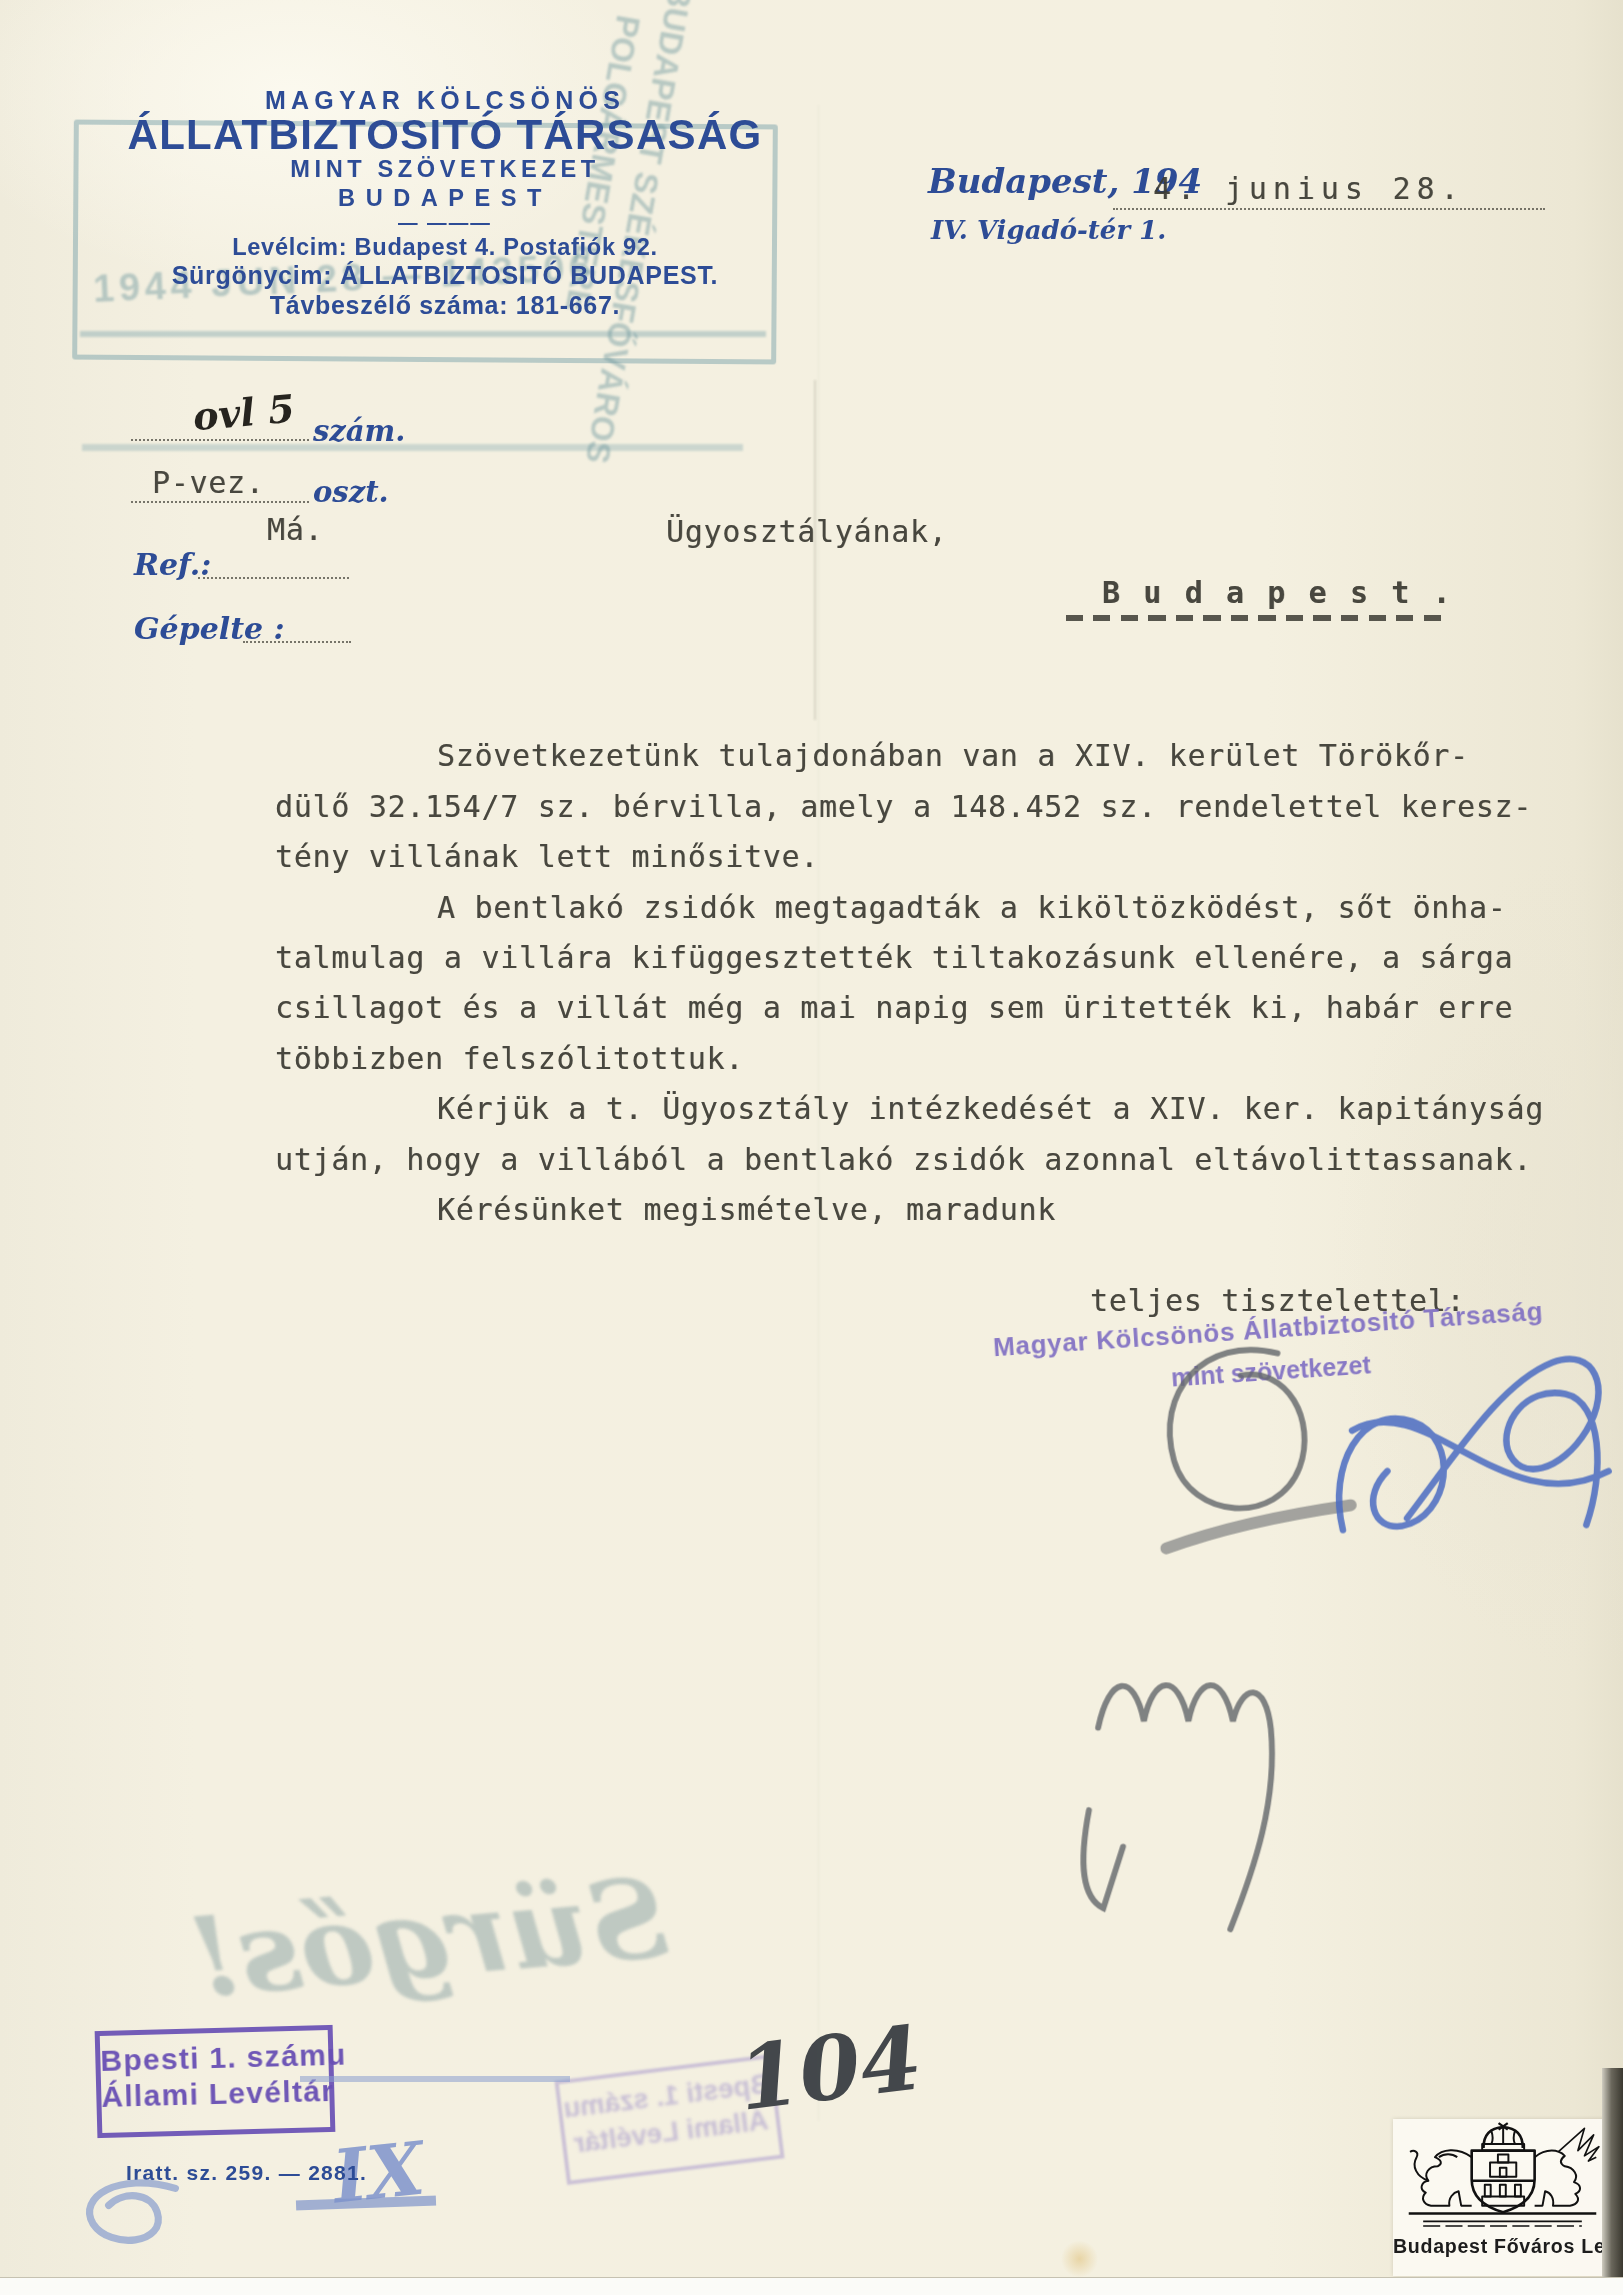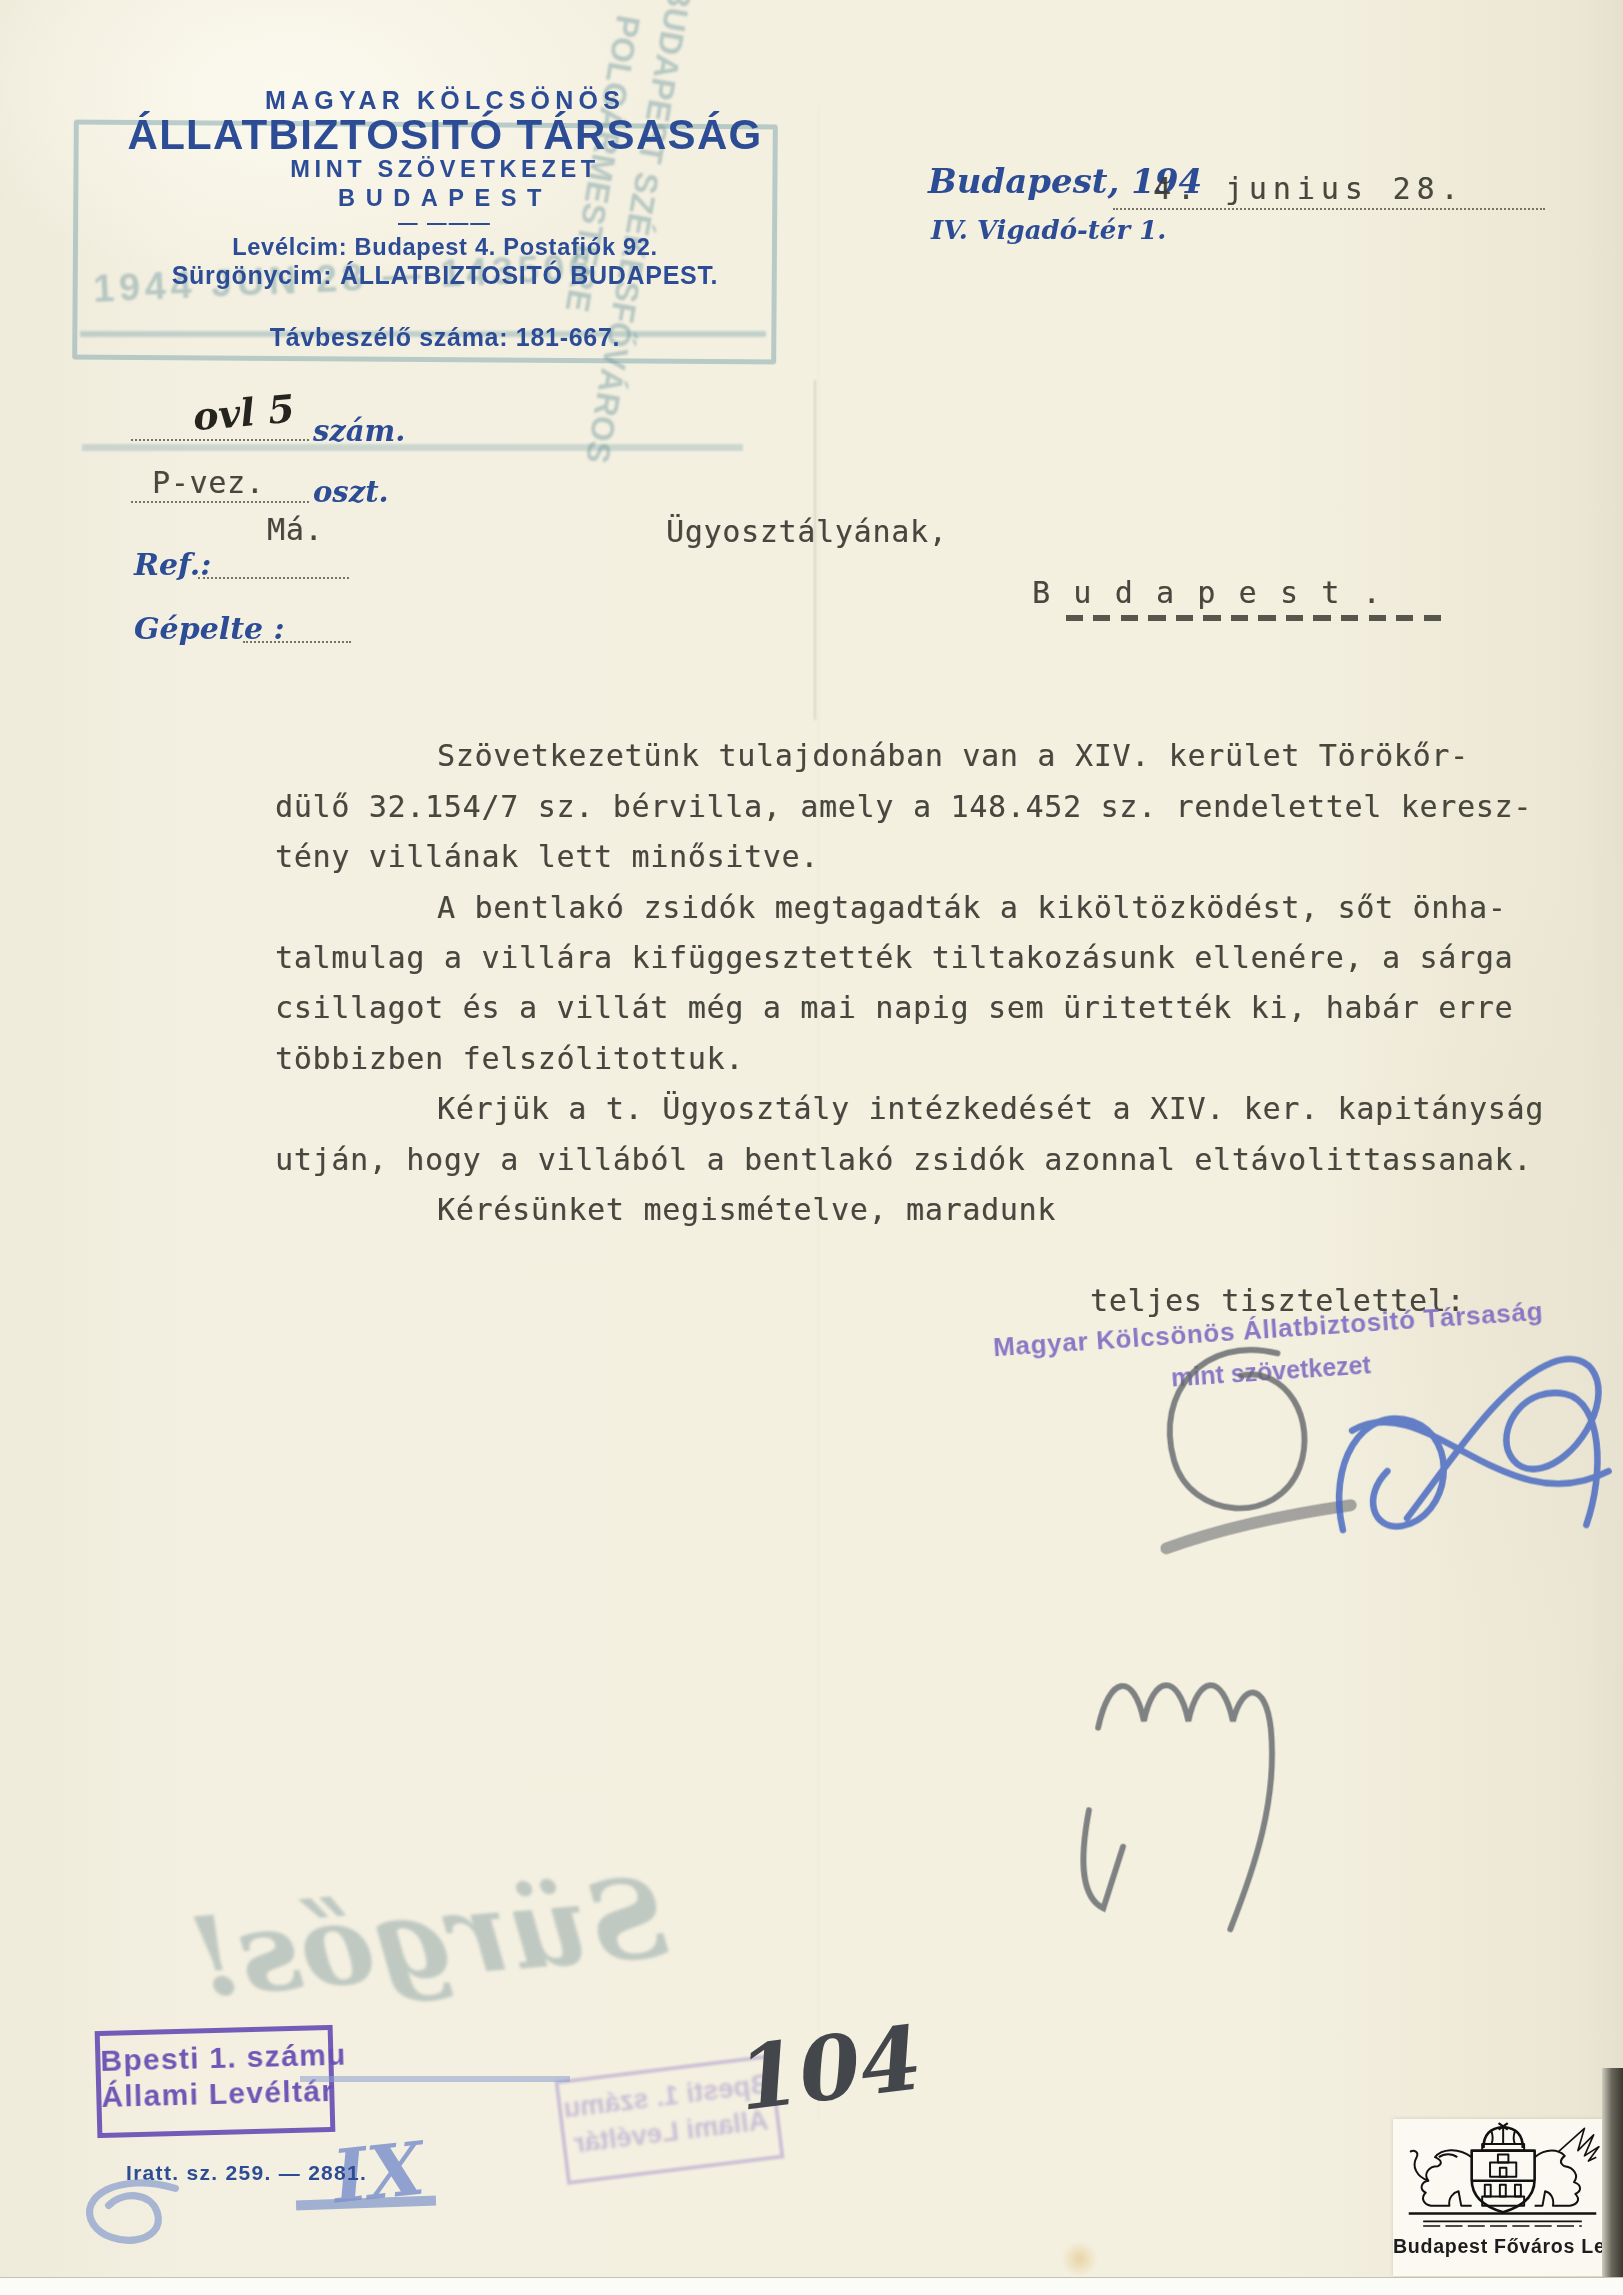--- a/index.html
+++ b/index.html
@@ -53,41 +53,41 @@
   </div>
   <div class="abs ghost-text" style="left:93px;top:257px;font-size:38px;letter-spacing:4.6px;transform:rotate(-2.5deg);">1944 JUN 28 — 143506</div>
 
   <div class="abs lh" style="left:98px;top:86px;width:694px;font-size:25px;letter-spacing:5.2px;">MAGYAR KÖLCSÖNÖS</div>
   <div class="abs lh" style="left:98px;top:111px;width:694px;font-size:42px;letter-spacing:1.3px;">ÁLLATBIZTOSITÓ TÁRSASÁG</div>
   <div class="abs lh" style="left:98px;top:156px;width:694px;font-size:23.6px;letter-spacing:4.6px;">MINT SZÖVETKEZET</div>
   <div class="abs lh" style="left:98px;top:185px;width:694px;font-size:23.6px;letter-spacing:10.5px;">BUDAPEST</div>
   <div class="abs lh" style="left:98px;top:211px;width:694px;font-size:19.6px;letter-spacing:2px;">— ———</div>
   <div class="abs lh" style="left:98px;top:234px;width:694px;font-size:23.6px;letter-spacing:0.7px;">Levélcim: Budapest 4. Postafiók 92.</div>
   <div class="abs lh" style="left:98px;top:261px;width:694px;font-size:25px;letter-spacing:0.7px;">Sürgönycim: ÁLLATBIZTOSITÓ BUDAPEST.</div>
-  <div class="abs lh" style="left:98px;top:291px;width:694px;font-size:25px;letter-spacing:0.7px;margin-top:32px;">Távbeszélő száma: 181-667.</div>
+  <div class="abs lh" style="left:98px;top:291px;width:694px;font-size:25px;letter-spacing:0.7px;">Távbeszélő száma: 181-667.</div>
 
   <div class="abs serifblue" style="left:928px;top:161px;font-size:34px;font-weight:bold;">Budapest, 194</div>
   <div class="abs dotted" style="left:1113px;top:208px;width:432px;"></div>
   <div class="abs tw" style="left:1153px;top:171px;font-size:30px;letter-spacing:5.9px;">4. junius 28.</div>
   <div class="abs serifblue" style="left:931px;top:215px;font-size:26px;font-weight:bold;">IV. Vigadó-tér 1.</div>
 
   <div class="abs handwriting" style="left:193px;top:390px;font-size:38px;color:#26241f;transform:rotate(-5deg);font-weight:bold;">ovl 5</div>
   <div class="abs dotted" style="left:131px;top:439px;width:178px;"></div>
   <div class="abs serifblue" style="left:313px;top:414px;font-size:29px;font-weight:bold;">szám.</div>
   <div class="abs tw" style="left:152px;top:465px;">P-vez.</div>
   <div class="abs dotted" style="left:131px;top:501px;width:178px;"></div>
   <div class="abs serifblue" style="left:313px;top:475px;font-size:29px;font-weight:bold;">oszt.</div>
   <div class="abs tw" style="left:267px;top:512px;">Má.</div>
   <div class="abs serifblue" style="left:134px;top:547px;font-size:30px;font-weight:bold;">Ref.:</div>
   <div class="abs dotted" style="left:198px;top:577px;width:151px;"></div>
   <div class="abs serifblue" style="left:134px;top:611px;font-size:30px;font-weight:bold;">Gépelte :</div>
   <div class="abs dotted" style="left:243px;top:641px;width:108px;"></div>
 
   <div class="abs tw" style="left:666px;top:514px;">Ügyosztályának,</div>
-  <div class="abs tw" style="left:1032px;top:575px;letter-spacing:2.6px;">B u d a p e s t .</div>
+  <div class="abs tw" style="left:1102px;top:575px;letter-spacing:2.6px;font-weight:bold;">B u d a p e s t .</div>
   <div class="abs dashrule" style="left:1066px;top:615px;width:385px;"></div>
 
   <div class="abs tw" style="left:437px;top:738px;">Szövetkezetünk tulajdonában van a XIV. kerület Törökőr-</div>
   <div class="abs tw" style="left:275px;top:789px;">dülő 32.154/7 sz. bérvilla, amely a 148.452 sz. rendelettel keresz-</div>
   <div class="abs tw" style="left:275px;top:839px;">tény villának lett minősitve.</div>
   <div class="abs tw" style="left:437px;top:890px;">A bentlakó zsidók megtagadták a kiköltözködést, sőt önha-</div>
   <div class="abs tw" style="left:275px;top:940px;">talmulag a villára kifüggesztették tiltakozásunk ellenére, a sárga</div>
   <div class="abs tw" style="left:275px;top:990px;">csillagot és a villát még a mai napig sem üritették ki, habár erre</div>
   <div class="abs tw" style="left:275px;top:1041px;">többizben felszólitottuk.</div>
   <div class="abs tw" style="left:437px;top:1091px;">Kérjük a t. Ügyosztály intézkedését a XIV. ker. kapitányság</div>

